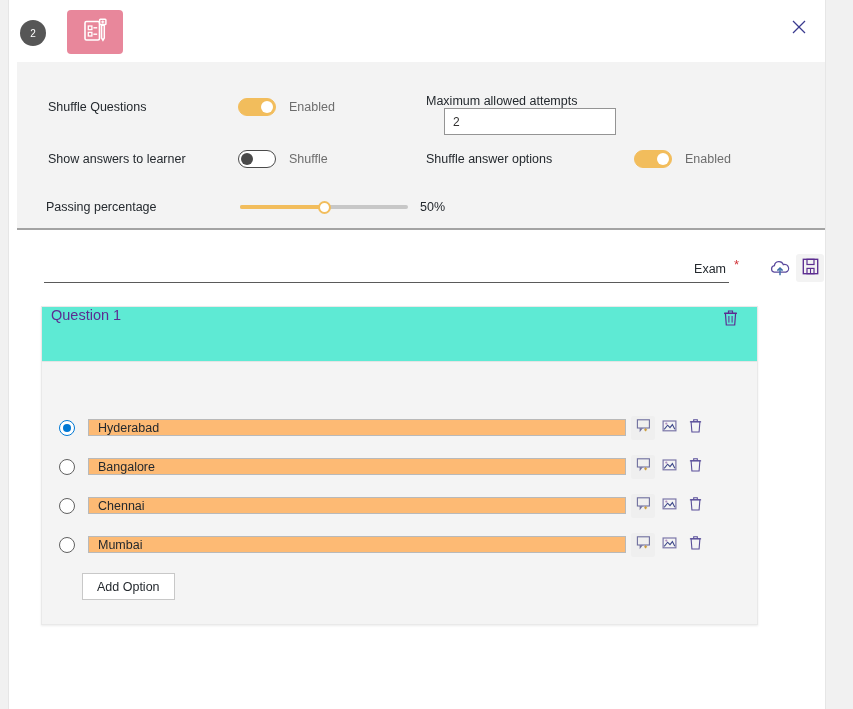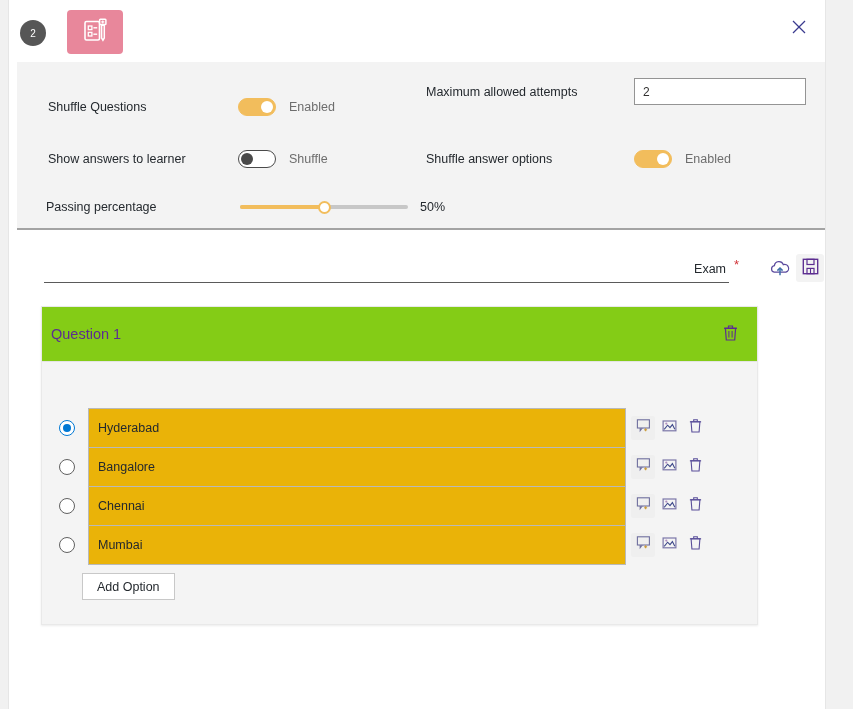--- a/index.html
+++ b/index.html
@@ -244,24 +244,24 @@
     position: absolute;
     left: 32px;
     top: 306px;
     width: 717px;
     background: #f4f4f4;
     border: 1px solid #e9e9e9;
     box-shadow: 0 1px 2px rgba(0,0,0,0.08);
   }
   .qheader {
     height: 55px;
-    background: #84cc16;
+    background: #5eead4;
     border-bottom: 1px solid #e4e4e4;
     display: flex;
-    align-items: center;
+    align-items: flex-start;
     padding: 0 16px 0 9px;
   }
   .qtitle {
     font-size: 14.5px;
     color: #5c2d91;
     flex: 1;
   }
   .qtrash {
     width: 22px; height: 24px;
     display: flex;
@@ -308,23 +308,23 @@
   .radio.checked::after {
     content: "";
     position: absolute;
     left: 3px; top: 3px;
     width: 8px; height: 8px;
     border-radius: 50%;
     background: #0078d4;
   }
   .opt-input {
     width: 538px;
-    height: 40px;
+    height: 17px;
     border: 1px solid #b9b9b9;
-    background: #eab308;
+    background: #fdba74;
     font-size: 12.5px;
     color: #24292e;
     padding: 0 9px;
     outline: none;
     font-family: "Liberation Sans", sans-serif;
     flex: none;
   }
   .opt-actions {
     display: flex;
     align-items: center;
@@ -414,21 +414,21 @@
       <div class="srow" style="left:29px; top:137px;">
         <div class="slabel" style="width:194px;">Passing percentage</div>
         <div class="slider-wrap">
           <span class="slider-track"></span>
           <span class="slider-fill"></span>
           <span class="slider-thumb"></span>
         </div>
         <div class="sval">50%</div>
       </div>
 
-      <div class="srow" style="left:409px; top:16px;">
+      <div class="srow" style="left:409px; top:32px;flex-direction:column;">
         <div class="slabel" style="width:208px;">Maximum allowed attempts</div>
         <input class="attempts-input" type="text" value="2" style="">
       </div>
 
       <div class="srow" style="left:409px; top:88px;">
         <div class="slabel" style="width:208px;">Shuffle answer options</div>
         <div class="toggle on">
           <span class="knob"></span>
         </div>
         <div class="tstate">Enabled</div>

